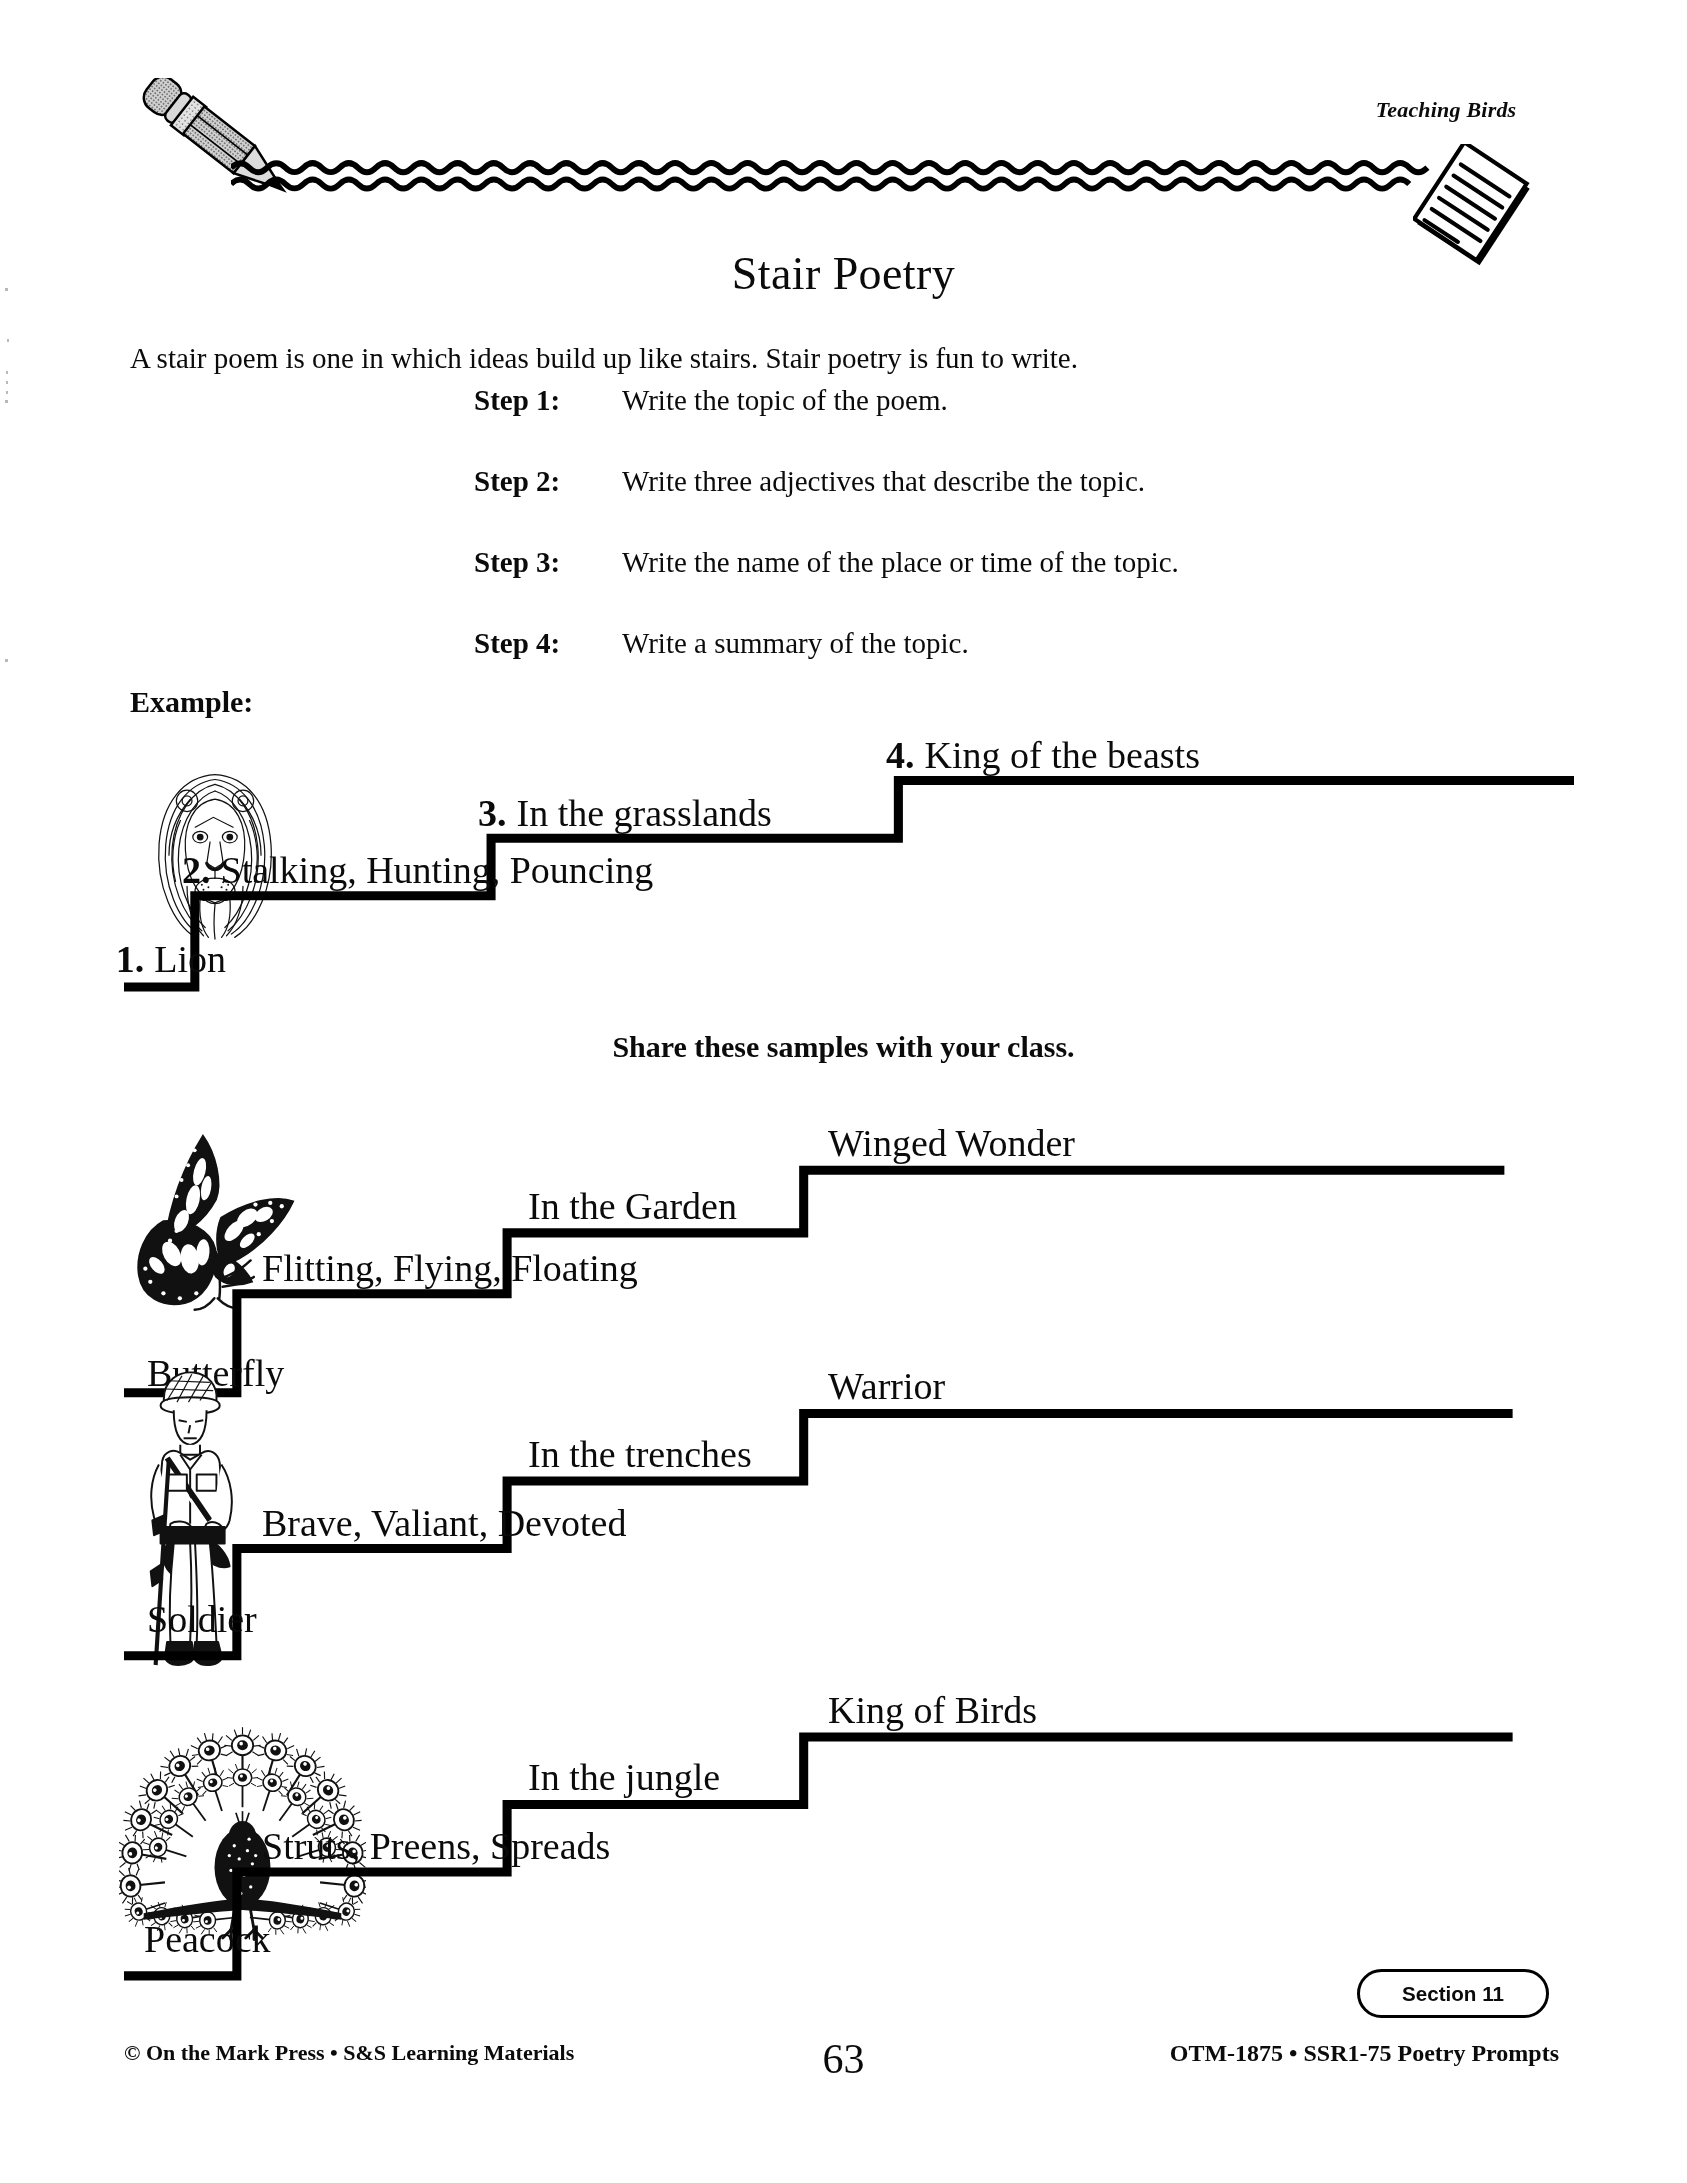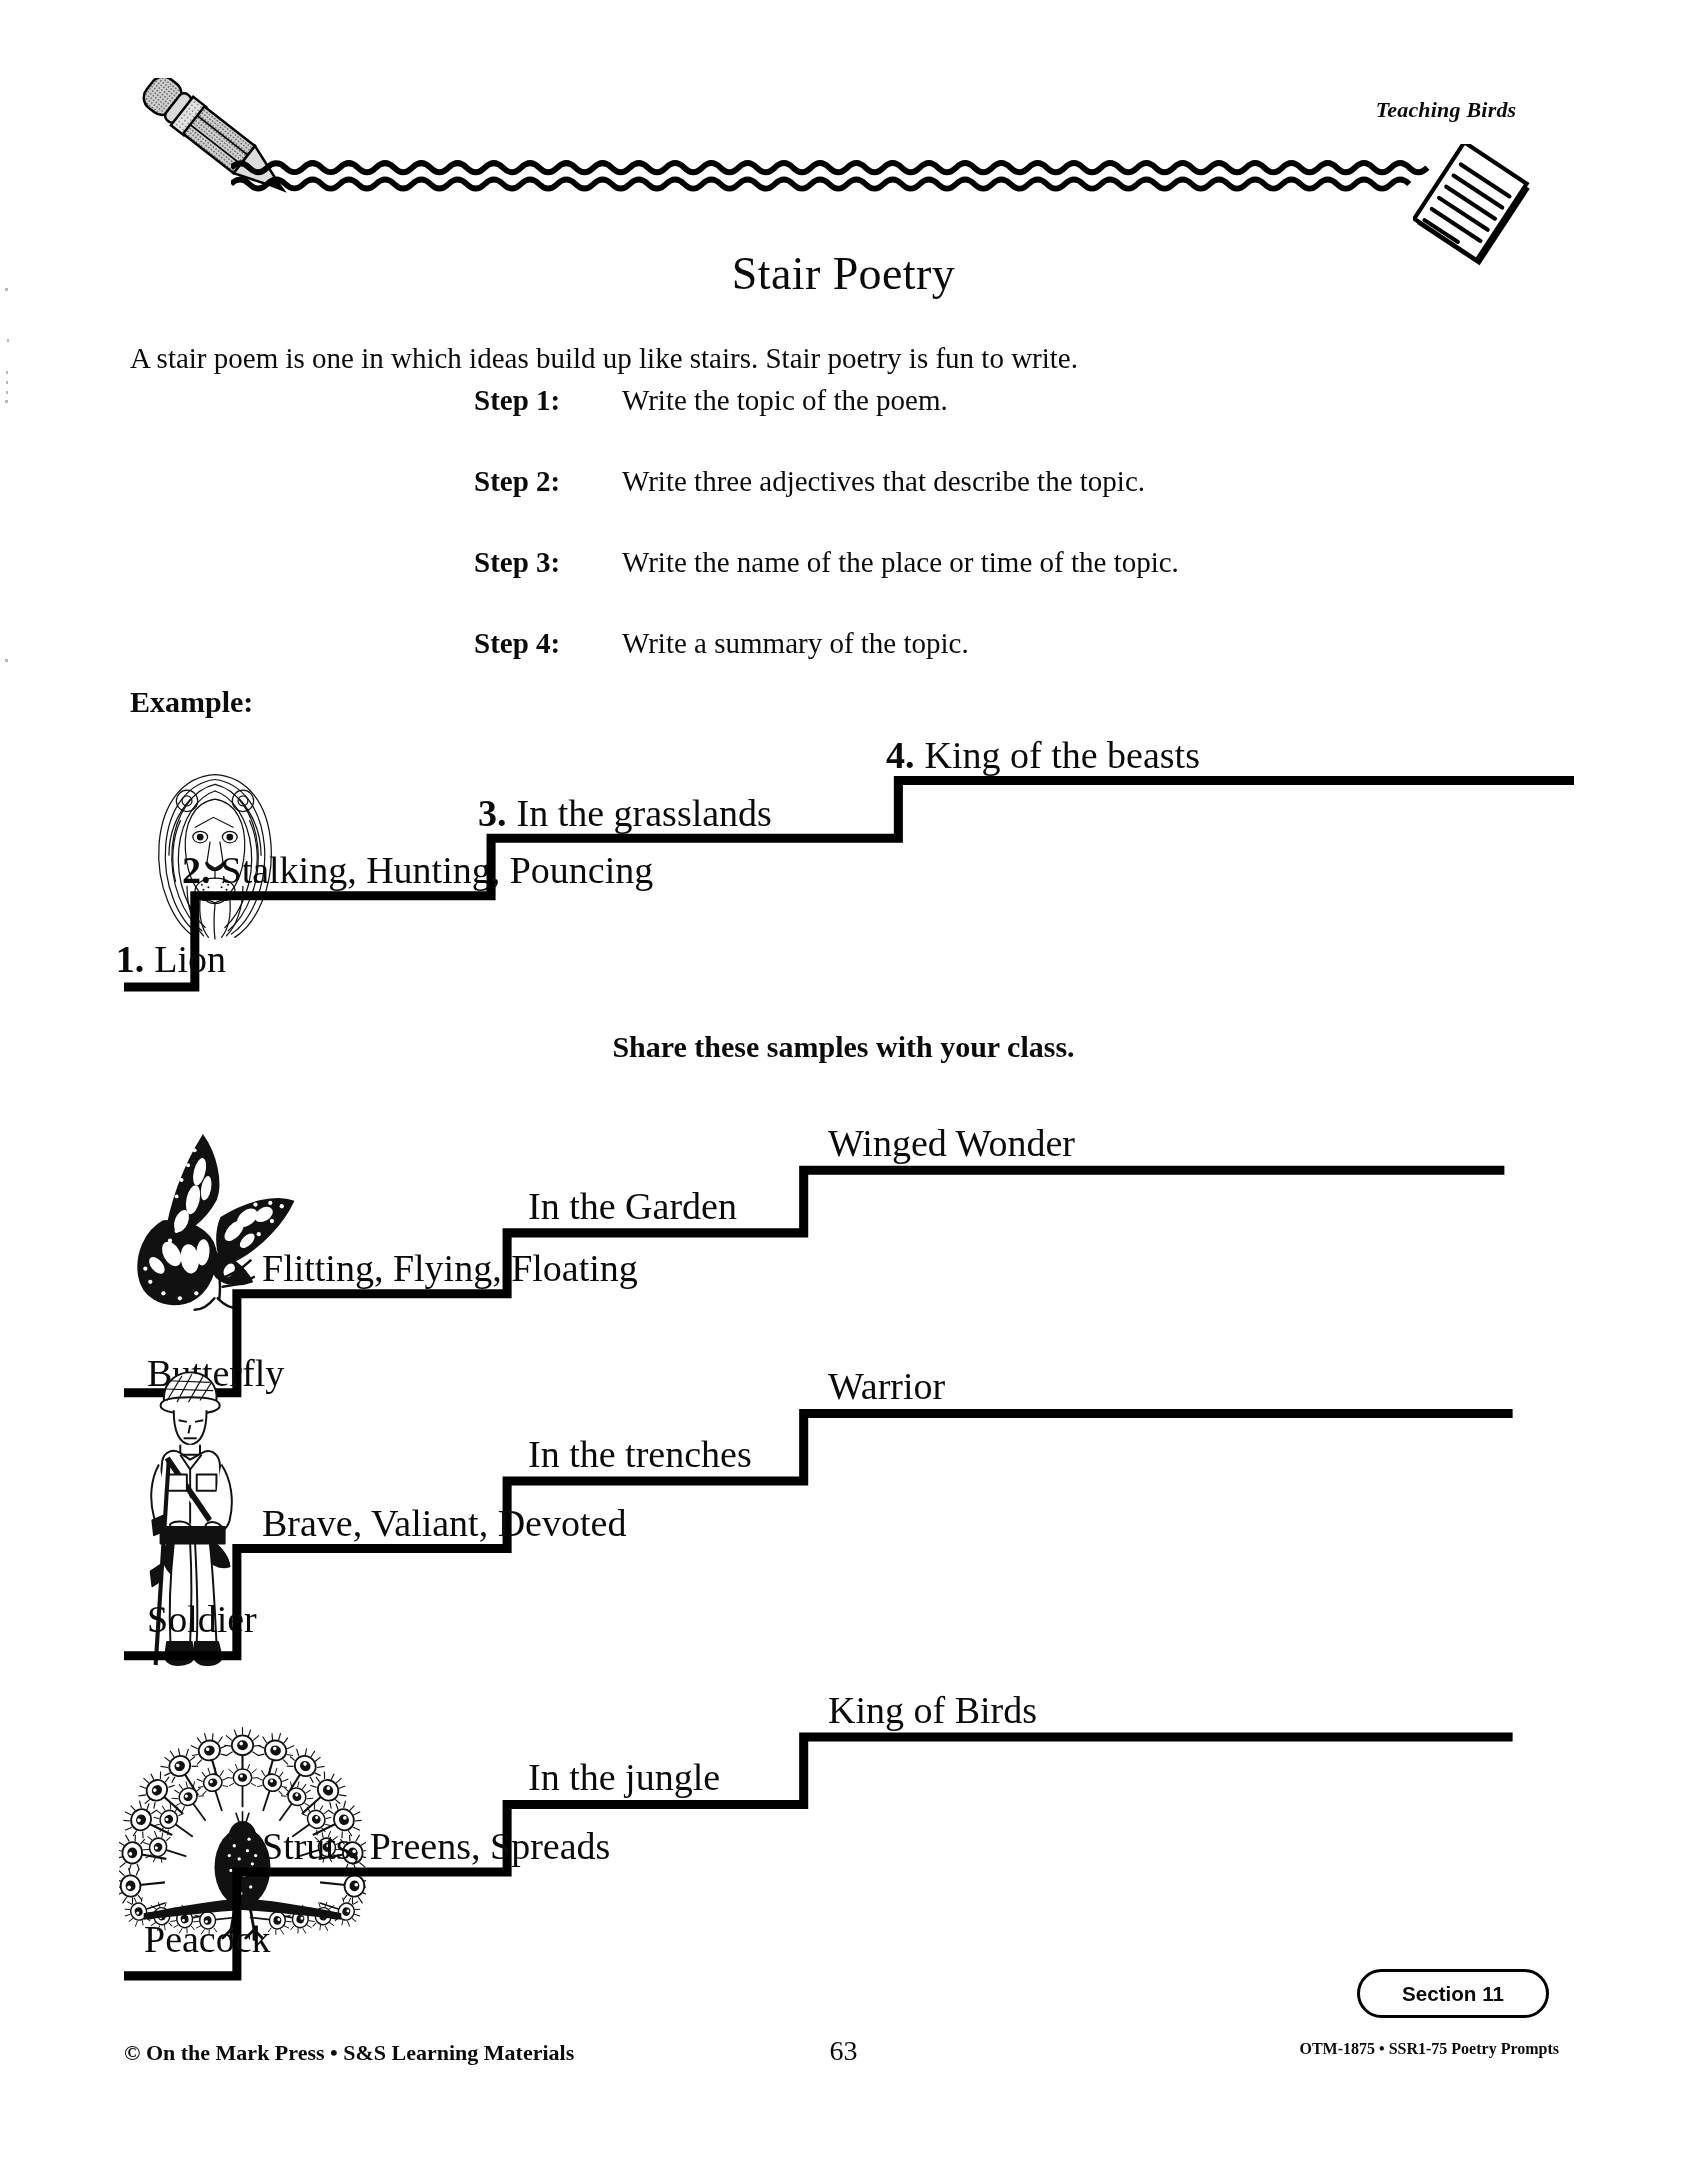--- a/index.html
+++ b/index.html
@@ -50,24 +50,24 @@
   .stair-label .num{font-weight:bold;margin-right:10px;}
 
   .art{position:absolute;}
 
   
   .footer{position:absolute;left:0;right:0;top:2040px;height:49px;}
   .foot-left{
     position:absolute;left:124px;top:0;font-size:22px;font-weight:bold;
   }
   .foot-page{
-    position:absolute;left:0;right:0;top:-5px;text-align:center;font-size:28px;
+    position:absolute;left:0;right:0;top:-5px;text-align:center;font-size:42px;
   }
   .foot-right{
-    position:absolute;right:128px;top:0;font-size:16px;font-weight:bold;
+    position:absolute;right:128px;top:0;font-size:24px;font-weight:bold;
   }
   .section-badge{
     position:absolute;right:138px;top:1969px;
     width:186px;height:43px;border:3.3px solid #000;border-radius:25px;
     display:flex;align-items:center;justify-content:center;
     font-family:"Liberation Sans","DejaVu Sans",sans-serif;
     font-size:20.6px;font-weight:bold;
   }
 
   

